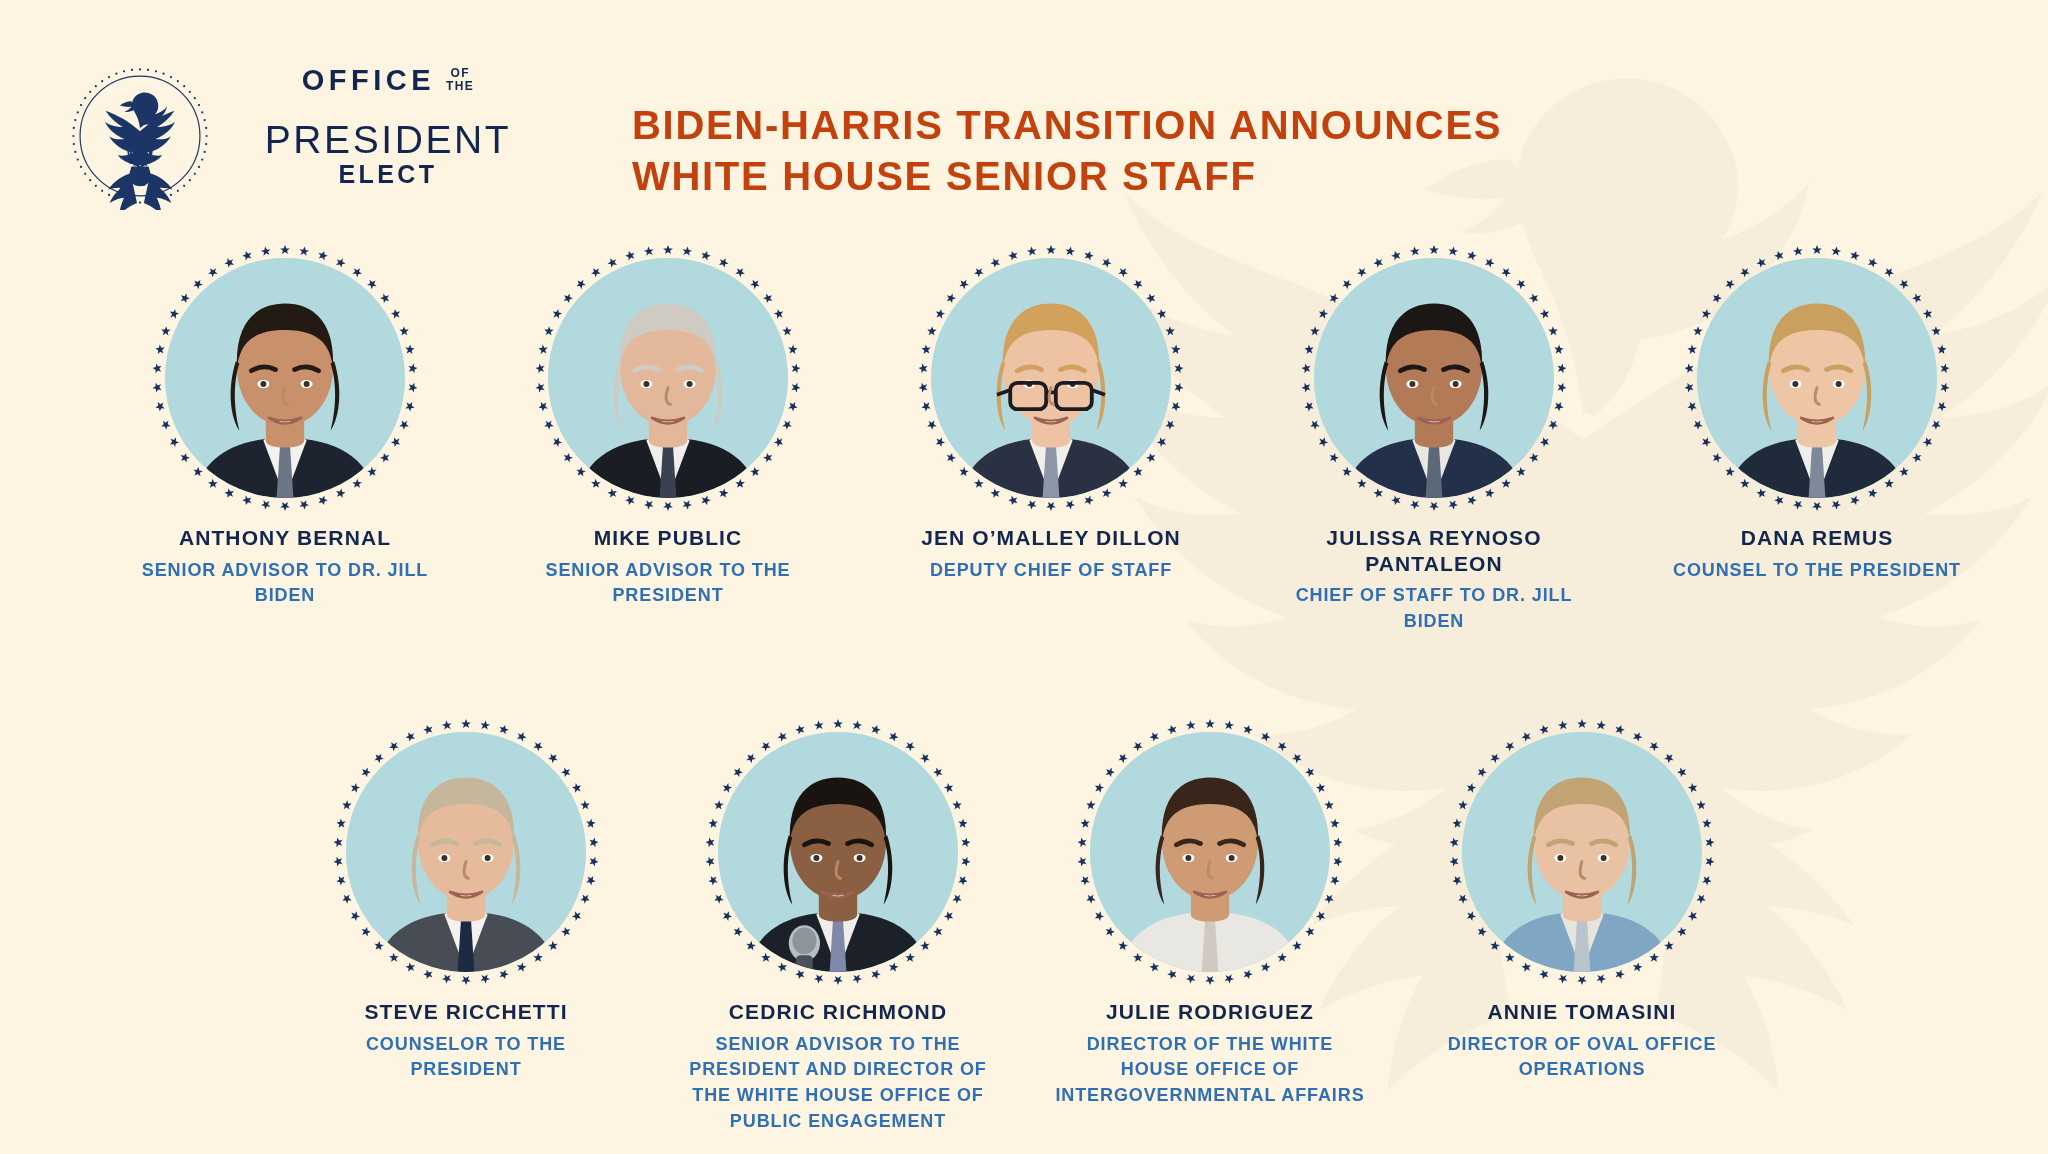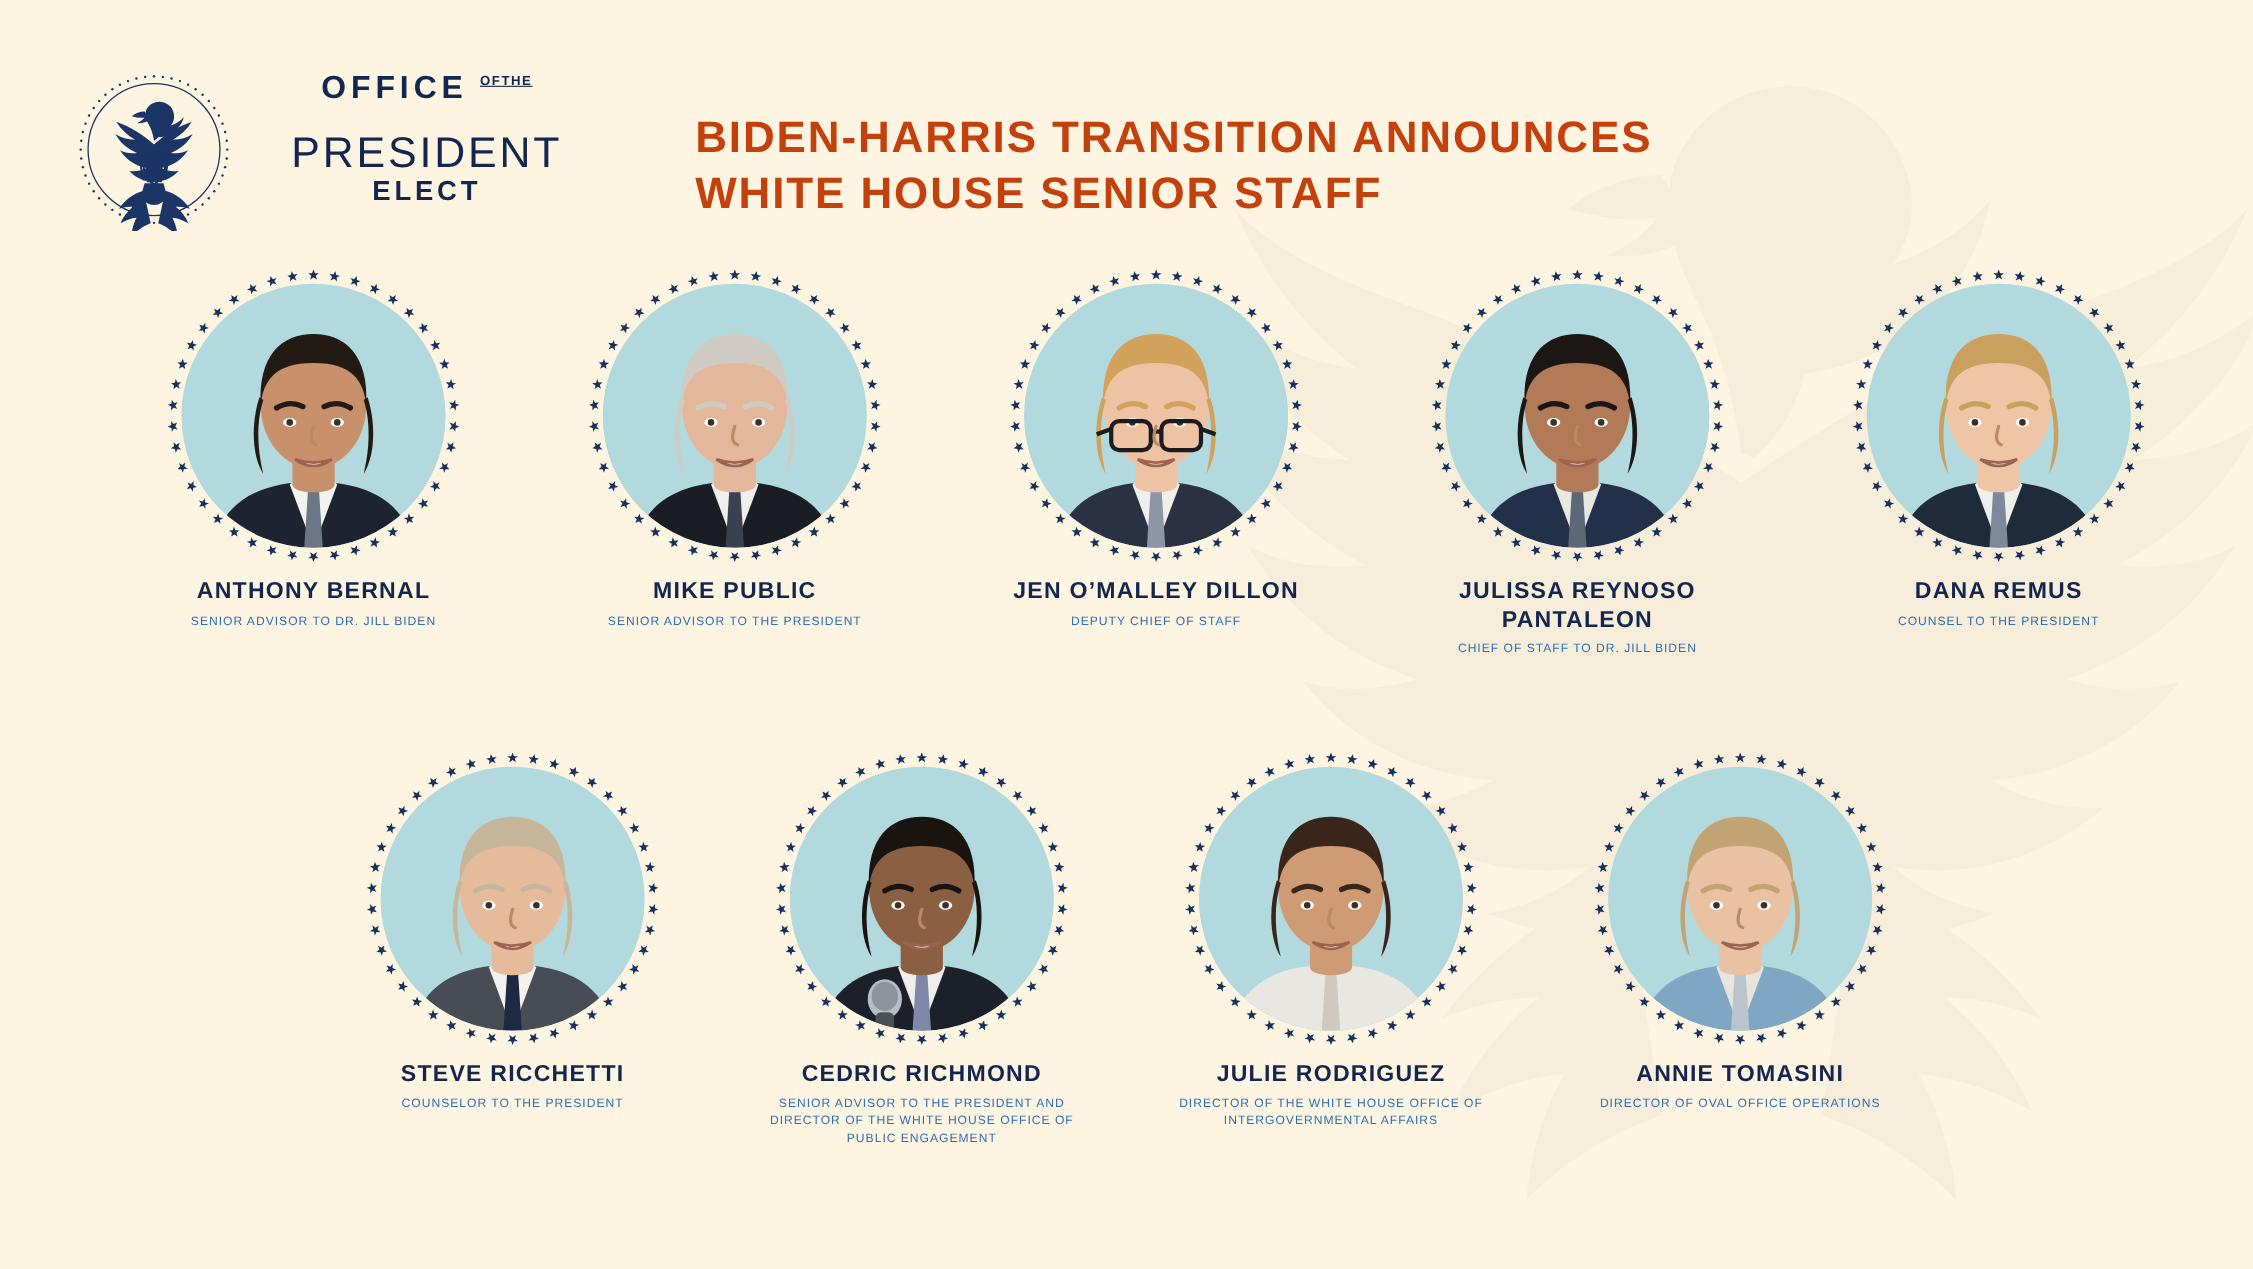--- a/index.html
+++ b/index.html
@@ -58,25 +58,24 @@
     height: 34px;
   }
   #brand-office {
     font-size: 29px;
     font-weight: 700;
     letter-spacing: 4.5px;
     line-height: 1;
   }
   #brand-ofthe {
     display: flex;
-    flex-direction: row;
+    flex-direction: column;
     align-items: center;
     line-height: 1.05;
     padding-top: 1px;
-    text-decoration: underline;
   }
   #brand-ofthe span {
     font-size: 12px;
     font-weight: 700;
     letter-spacing: 1.4px;
   }
   #brand-president {
     font-size: 39px;
     font-weight: 400;
     letter-spacing: 2.6px;
@@ -153,22 +152,22 @@
     font-size: 21px;
     font-weight: 700;
     letter-spacing: 1.1px;
     line-height: 1.22;
     text-align: center;
     max-width: 330px;
   }
   .person-title {
     margin-top: 7px;
     color: #2f6fb5;
-    font-size: 11px;
-    font-weight: 400;
+    font-size: 18px;
+    font-weight: 700;
     letter-spacing: 0.9px;
     line-height: 1.42;
     text-align: center;
     max-width: 310px;
   }
 </style>
 </head>
 <body>
 
 <svg id="bg-watermark" viewBox="0 0 600 600" aria-hidden="true">

